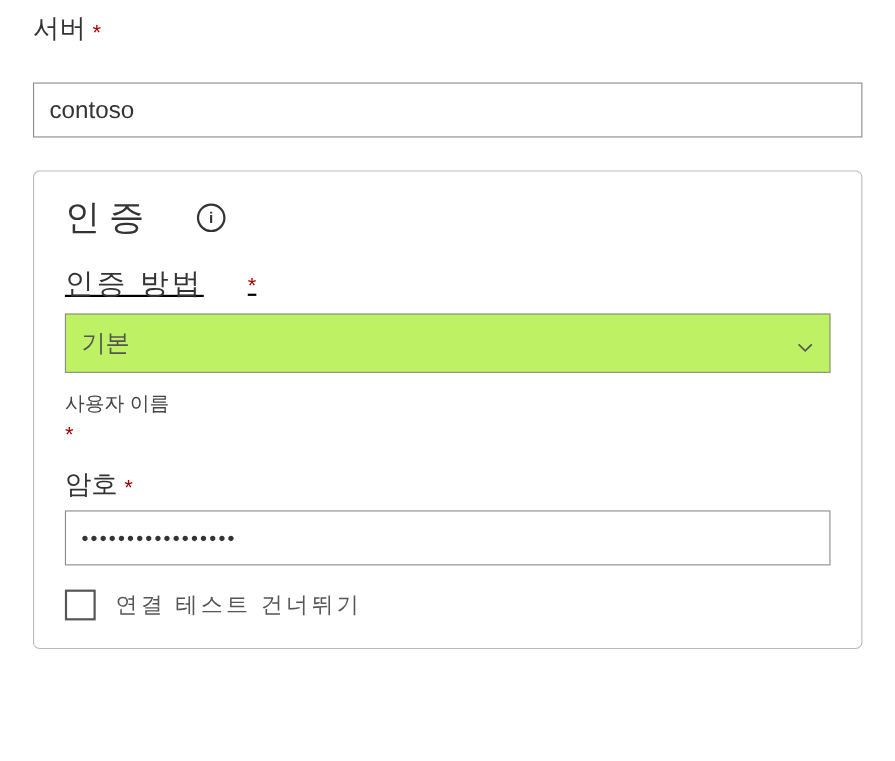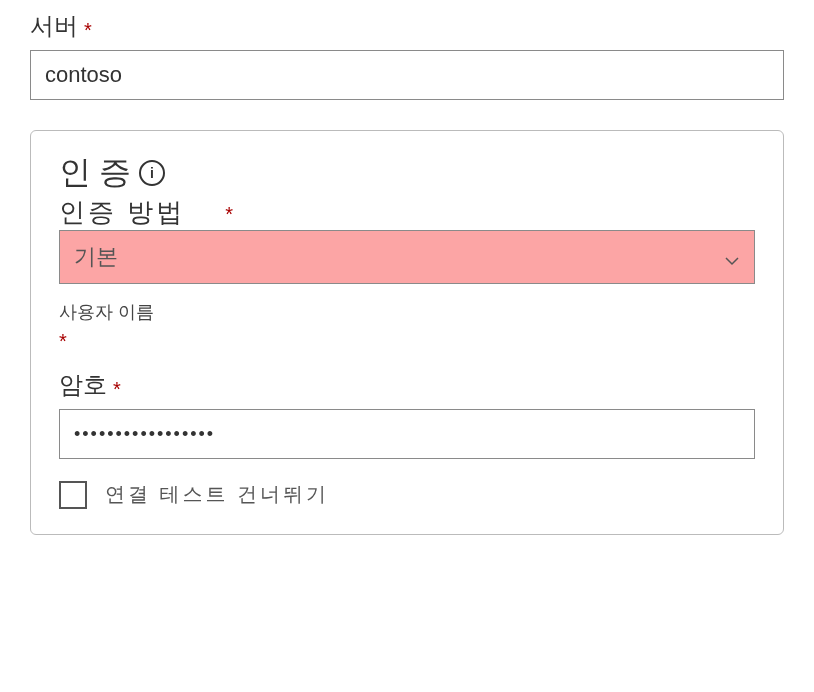--- a/index.html
+++ b/index.html
@@ -39,31 +39,33 @@
     }
     .text-input {
       width: 100%;
       border: 1px solid #8a8a8a;
       padding: 24px 14px;
       font-size: 22px;
       color: #333;
       outline: none;
       background: #fff;
       height: 50px;
+      margin-top: 25px;
     }
     .auth-panel {
       border: 1px solid #bbb;
       border-radius: 6px;
       padding: 20px 28px 25px 28px;
       margin-top: 30px;
     }
     .auth-title-row {
       display: flex;
       align-items: center;
-      margin-bottom: 0;
+      gap: 40px;
+      margin-bottom: 20px;
     }
     .auth-title {
       font-size: 32px;
       color: #333;
       letter-spacing: 8px;
     }
     .info-icon {
       width: 26px;
       height: 26px;
       border: 2px solid #333;
@@ -72,37 +74,39 @@
       align-items: center;
       justify-content: center;
       font-size: 14px;
       font-weight: 600;
       color: #333;
     }
     .method-label-row {
       display: flex;
       align-items: baseline;
       gap: 40px;
+      margin-bottom: 10px;
+      text-decoration: underline;
     }
     .method-label {
       font-size: 26px;
       color: #333;
       letter-spacing: 3px;
     }
     .select-wrapper {
       position: relative;
       width: 100%;
     }
     .select-box {
       width: 100%;
       border: 1px solid #8a8a8a;
       padding: 10px 14px;
       font-size: 22px;
       color: #555;
-      background: #fca5a5;
+      background: #bef264;
       height: 54px;
       display: flex;
       align-items: center;
       justify-content: space-between;
       cursor: pointer;
     }
     .chevron {
       width: 16px;
       height: 16px;
     }

